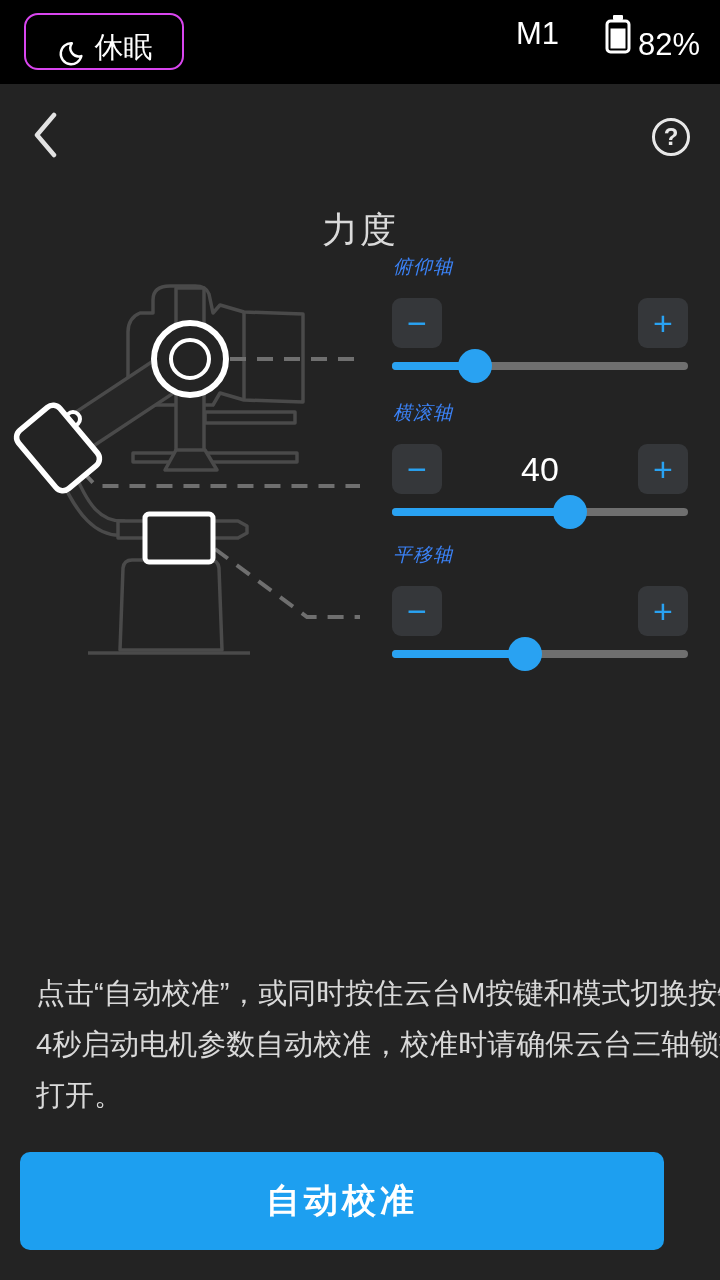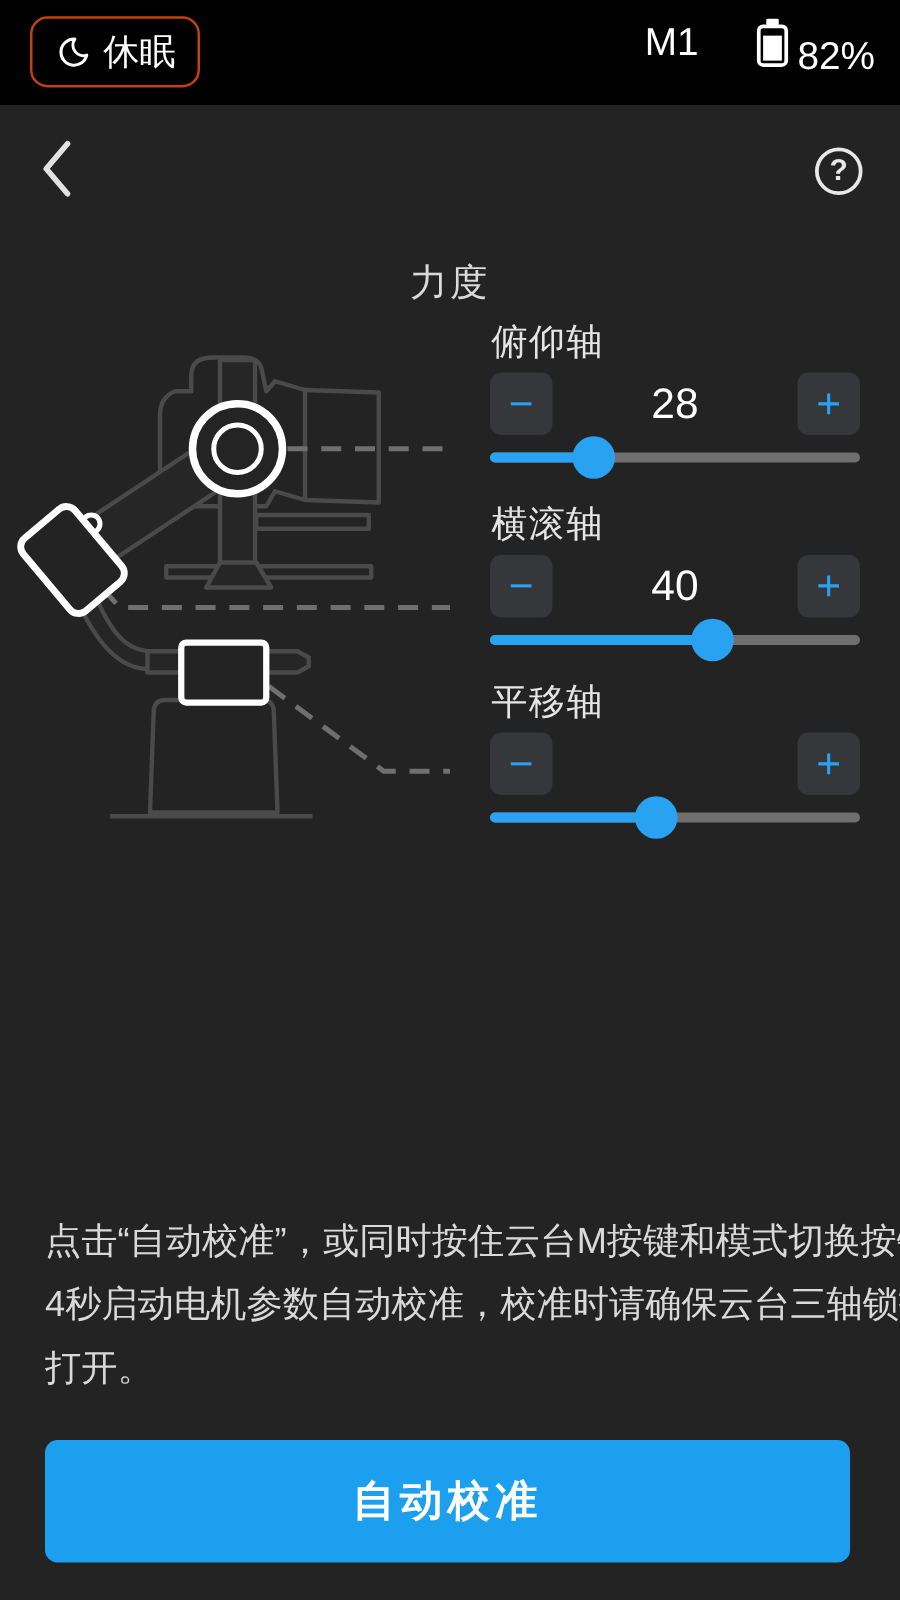--- a/index.html
+++ b/index.html
@@ -5,44 +5,44 @@
   html,body{margin:0;padding:0;background:#000;}
   .screen{
     position:relative;width:720px;height:1280px;overflow:hidden;
     background:var(--background,#232323);
     font-family:"Liberation Sans",sans-serif;
     -webkit-font-smoothing:antialiased;color:#fff;
   }
   
   .status-bar{position:absolute;left:0;top:0;width:720px;height:84px;background:var(--statusbar,#000);}
   .sleep-btn{
-    position:absolute;left:24px;top:13px;width:136px;height:57px;
-    background:transparent;border:2px solid #c2410c;border-radius:14px;
-    display:flex;align-items:center;justify-content:center;gap:11px;
+    position:absolute;left:24px;top:13px;width:160px;height:57px;
+    background:transparent;border:2px solid #d946ef;border-radius:14px;
+    display:flex;align-items:flex-end;justify-content:center;gap:11px;
     color:#fff;font-size:29px;font-family:inherit;cursor:pointer;padding:0;
   }
   .status-right{position:absolute;right:20px;top:0;height:68px;display:flex;align-items:center;}
   .m1{font-size:31px;color:#fff;margin-right:46px;}
   .battery{margin-right:7px;display:block;}
   .pct{font-size:31px;color:#fff;margin-top:21px;}
   
   .back-btn{position:absolute;left:22px;top:106px;width:46px;height:58px;background:none;border:none;padding:6px;cursor:pointer;}
   .page-title{position:absolute;left:0;top:118px;width:720px;text-align:center;font-size:33px;color:#f1f1f1;letter-spacing:1px;}
   .help-btn{
     position:absolute;left:652px;top:118px;width:38px;height:38px;box-sizing:border-box;
     border:3px solid #e8e8e8;border-radius:50%;background:none;color:#e8e8e8;
     font-size:24px;font-weight:700;display:flex;align-items:center;justify-content:center;
     font-family:inherit;cursor:pointer;padding:0;
   }
   
-  .section-title{position:absolute;left:0;top:206px;width:720px;text-align:center;font-size:30px;color:#dadada;letter-spacing:2px;}
+  .section-title{position:absolute;left:0;top:206px;width:720px;text-align:center;font-size:36px;color:#dadada;letter-spacing:2px;}
   .gimbal{position:absolute;left:0;top:250px;}
   
   .slider-row{position:absolute;left:392px;width:296px;height:128px;}
-  .axis-label{position:absolute;left:1px;top:0;font-size:29px;color:#e5e5e5;letter-spacing:1px;}
+  .axis-label{position:absolute;left:1px;top:0;font-size:19px;color:#3b82f6;letter-spacing:1px;font-style:italic;}
   .step-btn{
     position:absolute;top:44px;width:50px;height:50px;border:none;border-radius:9px;
     background:var(--control-bg,#35373a);color:var(--accent,#29a2f2);
     font-size:34px;line-height:48px;font-family:inherit;cursor:pointer;padding:0;
   }
   .step-minus{left:0;}
   .step-plus{right:0;}
   .axis-value{position:absolute;left:0;top:44px;width:296px;height:50px;line-height:50px;text-align:center;font-size:34px;color:#fff;}
   .slider{position:absolute;left:0;top:95px;width:296px;height:34px;cursor:pointer;}
   .track{position:absolute;left:0;top:13px;width:296px;height:8px;border-radius:4px;background:var(--track,#6f6f6f);}
@@ -51,21 +51,21 @@
   .row-pitch{top:254px;} .row-roll{top:400px;} .row-pan{top:542px;}
   
   .more-params{position:absolute;left:48px;top:726px;height:38px;display:flex;align-items:center;gap:16px;background:none;border:none;padding:0;cursor:pointer;font-family:inherit;}
   .more-label{font-size:31px;color:#ededed;letter-spacing:2px;}
   .caret-down{width:0;height:0;border-left:12px solid transparent;border-right:12px solid transparent;border-top:16px solid #fff;margin-top:4px;}
   
   .instructions{position:absolute;left:36px;top:968px;width:660px;color:#d9d9d9;font-size:29px;}
   .instructions .line{height:51px;line-height:51px;white-space:nowrap;}
   
   .calibrate-btn{
-    position:absolute;left:36px;top:1152px;width:644px;height:98px;border:none;border-radius:10px;
+    position:absolute;left:20px;top:1152px;width:644px;height:98px;border:none;border-radius:10px;
     background:var(--button-blue,#1d9ff0);color:#fff;font-size:34px;font-weight:600;letter-spacing:4px;
     font-family:inherit;cursor:pointer;
   }
 </style>
 </head>
 <body>
 
 <div class="screen">
 
   <div class="status-bar">
@@ -132,21 +132,20 @@
     <circle cx="89" cy="205" r="7" fill="#232323" stroke="#ffffff" stroke-width="4"></circle>
 
     <rect x="31" y="160" width="54" height="76" rx="9" fill="#232323" stroke="#ffffff" stroke-width="5.5" transform="rotate(-40 58 198)"></rect>
 
     <rect x="145" y="264" width="68" height="48" rx="4" fill="#232323" stroke="#ffffff" stroke-width="5"></rect>
   </svg>
 
   <div class="slider-row row-pitch">
     <div class="axis-label">俯仰轴</div>
     <button class="step-btn step-minus"><span>−</span></button>
-    <div class="axis-value">28</div>
     <button class="step-btn step-plus"><span>+</span></button>
     <div class="slider">
       <div class="track"></div>
       <div class="fill" style="width: 28%;"></div>
       <div class="thumb" style="left: 28%;"></div>
     </div>
   </div>
 
   <div class="slider-row row-roll">
     <div class="axis-label">横滚轴</div>

